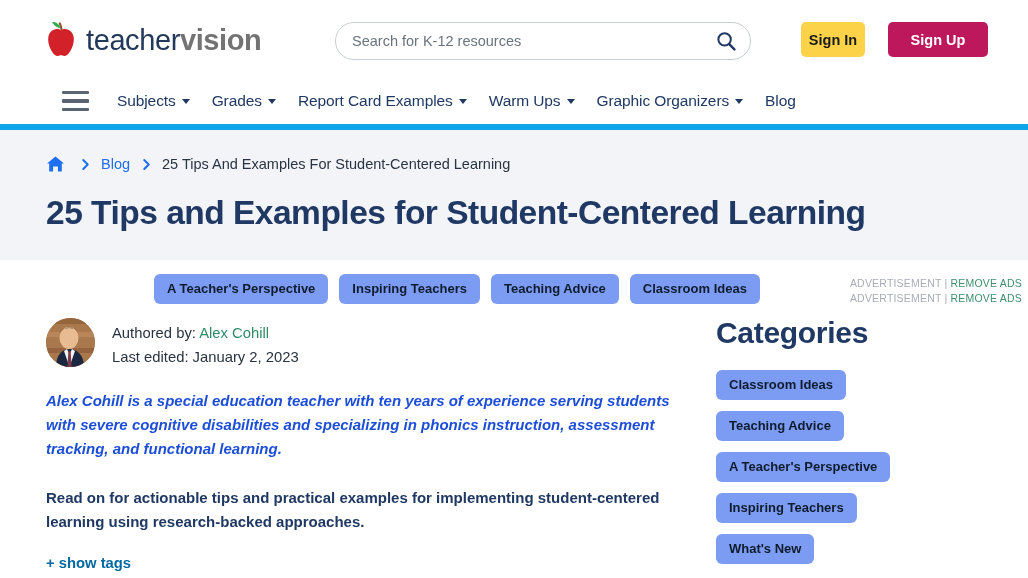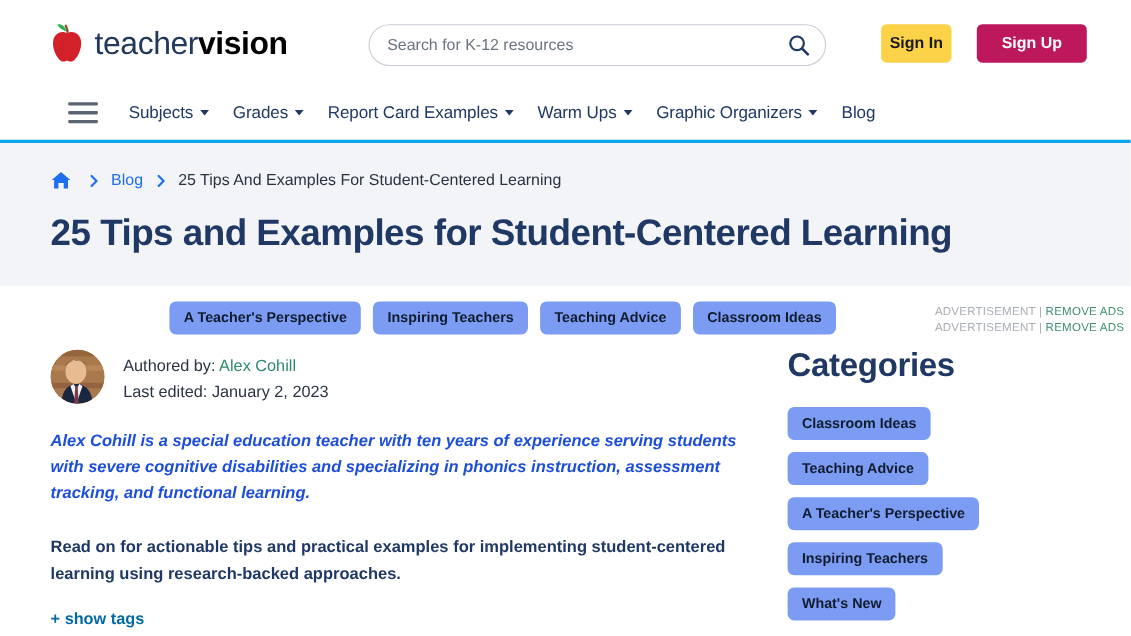--- a/index.html
+++ b/index.html
@@ -30,21 +30,21 @@
   }
   .apple-icon { width: 34px; height: 38px; position: relative; margin-right: 8px; }
   .logo-text {
     font-size: 29px;
     color: #1f3864;
     letter-spacing: -0.4px;
     line-height: 1;
     white-space: nowrap;
   }
   .logo-text .light { font-weight: 400; color: #23395b; }
-  .logo-text .bold  { font-weight: 700; color: #000000; }
+  .logo-text .bold  { font-weight: 700; color: #737373; }
 
   .search-wrap {
     position: absolute;
     left: 335px;
     top: 22px;
     width: 416px;
     height: 38px;
     border: 1px solid #c9ced6;
     border-radius: 19px;
     background: #fff;
@@ -78,21 +78,21 @@
   .btn-signin { left: 801px; width: 64px; background: #fcd248; color: #1a1a1a; }
   .btn-signup { left: 888px; width: 100px; background: #be185d; color: #ffffff; text-align: center; }
 
   
   .navbar {
     height: 52px;
     background: #ffffff;
     display: flex;
     align-items: center;
     padding-left: 62px;
-    border-bottom: 3px solid #0ea5e9;
+    border-bottom: 6px solid #0ea5e9;
     position: relative;
   }
   .hamburger { width: 27px; height: 20px; display: flex; flex-direction: column;
                justify-content: space-between; margin-right: 28px; cursor: pointer; }
   .hamburger span { display: block; height: 3.4px; width: 100%; background: #5a6472; border-radius: 1px; }
   .nav-item {
     font-size: 15.5px;
     color: #1f3864;
     margin-right: 22px;
     white-space: nowrap;

